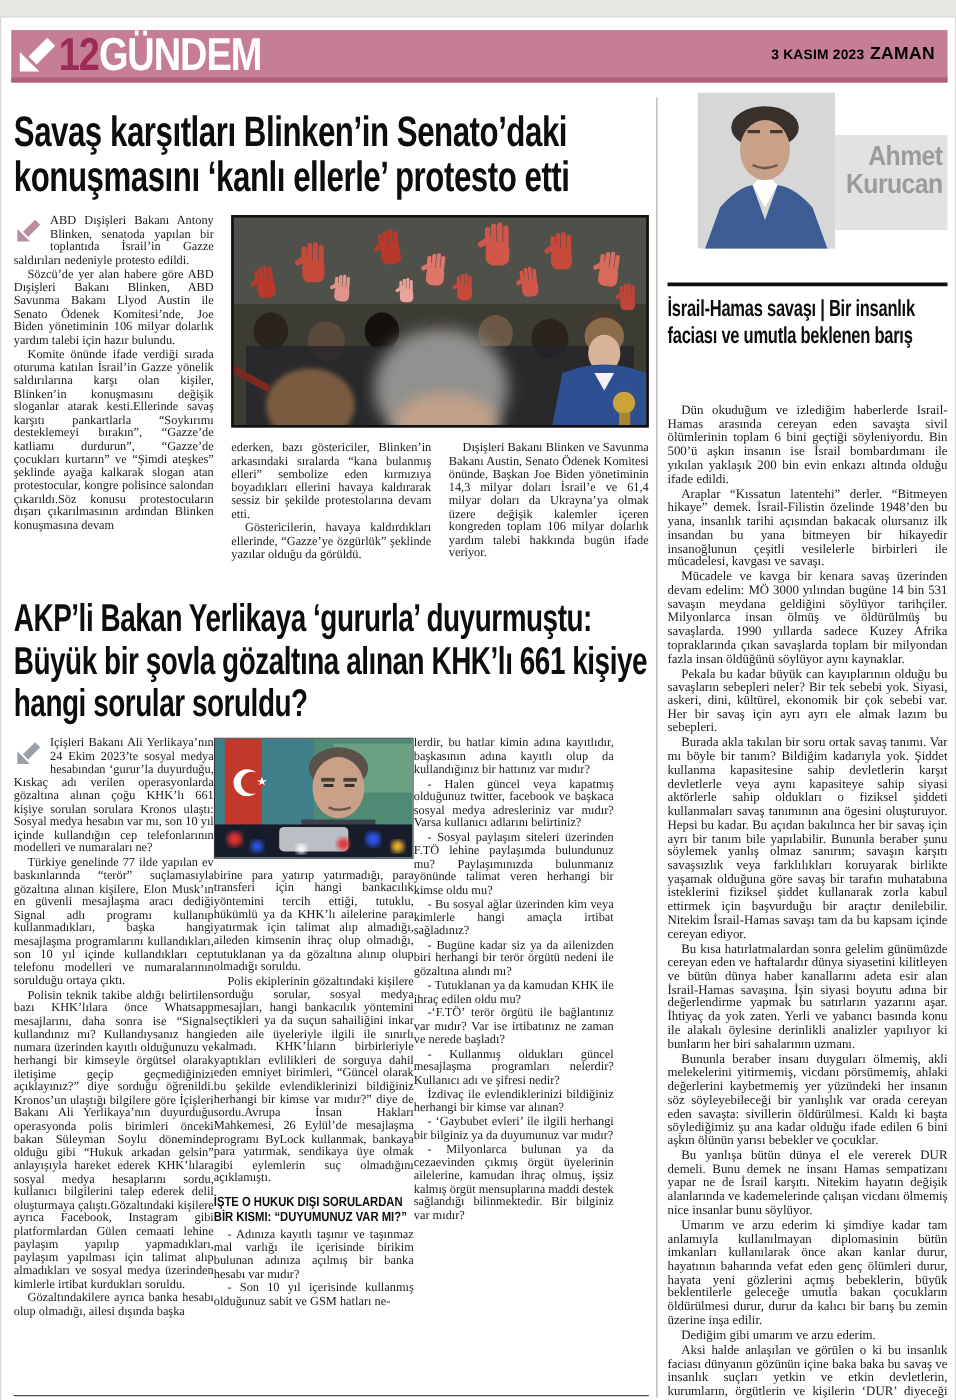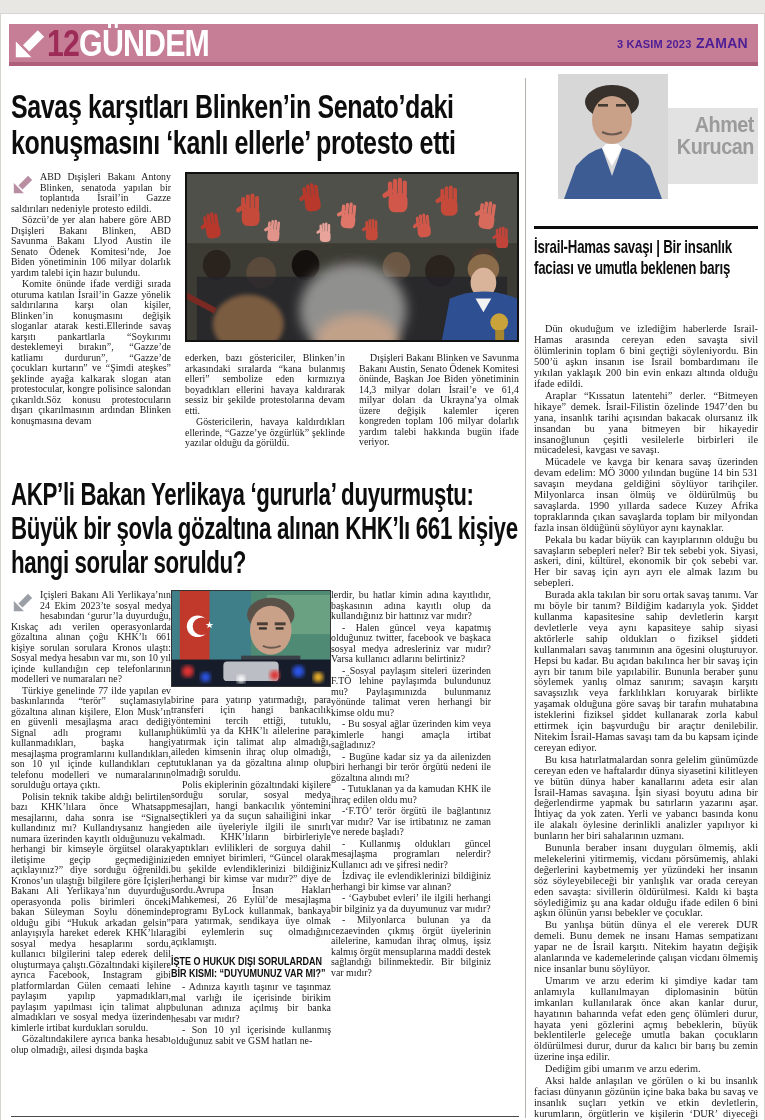--- a/index.html
+++ b/index.html
@@ -14,21 +14,21 @@
     position:absolute; left:8px; top:10px; width:749px; height:42px;
     background:#c67d96; border-bottom:4px solid #ad5f7b;
     display:flex; align-items:center; justify-content:space-between;
     font-family:"Liberation Sans", sans-serif;
   }
   .mast-left{ display:flex; align-items:center; height:100%; }
   .logo-arrow{ width:34px; height:34px; margin-left:4px; display:block; }
   .mast-title{ display:flex; align-items:center; transform:scaleX(0.82); transform-origin:0 50%; white-space:nowrap; }
   .pagenum{ font-size:37px; font-weight:bold; color:#9c2b57; letter-spacing:-1px; line-height:1; }
   .section{ font-size:37px; font-weight:bold; color:#ffffff; letter-spacing:-1px; line-height:1; }
-  .mast-right{ margin-right:10px; color:#4c1d95; white-space:nowrap; }
+  .mast-right{ margin-right:10px; color:#000000; white-space:nowrap; }
   .mast-date{ font-size:11px; font-weight:bold; letter-spacing:.2px; }
   .mast-brand{ font-size:14px; font-weight:bold; letter-spacing:.3px; }
   
   .left-area{ position:absolute; left:10px; top:60px; width:508px; height:1052px; }
   .vdiv{ position:absolute; left:524px; top:64px; width:1px; height:1040px; background:#b5b2ae; }
   .right-area{ position:absolute; left:533px; top:60px; width:224px; height:1052px; font-size:10.2px; }
   
   .h-a1{ font-family:"Liberation Sans", sans-serif; font-weight:bold; color:#0d0d0d;
          font-size:34px; line-height:1.06; letter-spacing:-0.5px;
          width:692px; transform:scaleX(0.735); transform-origin:0 0; margin-top:14px; }
@@ -254,21 +254,21 @@
         <path d="M44,58 Q54,63 64,58" stroke="#6b5a50" stroke-width="2" fill="none"></path>
         <path d="M6,125 L18,92 Q32,76 44,74 L54,102 L64,74 Q78,76 92,92 L104,125 Z" fill="#3d5c94"></path>
         <polygon points="44,74 54,92 64,74 60,70 48,70" fill="#ffffff"></polygon>
       </svg>
       <div class="author-name">Ahmet Kurucan</div>
     </div>
     <div class="black-rule"></div>
     <h2 class="h-op">İsrail-Hamas savaşı | Bir insanlık faciası ve umutla beklenen barış</h2>
     <div class="op-body">
       <p>Dün okuduğum ve izlediğim haberlerde İsrail-Hamas arasında cereyan eden savaşta sivil ölümlerinin toplam 6 bini geçtiği söyleniyordu. Bin 500’ü aşkın insanın ise İsrail bombardımanı ile yıkılan yaklaşık 200 bin evin enkazı altında olduğu ifade edildi.</p>
-      <p>Araplar “Kıssatun latentehi” derler. “Bitmeyen hikaye” demek. İsrail-Filistin özelinde 1947’den bu yana, insanlık tarihi açısından bakacak olursanız ilk insandan bu yana bitmeyen bir hikayedir insanoğlunun çeşitli vesilelerle birbirleri ile mücadelesi, kavgası ve savaşı.</p>
+      <p>Araplar “Kıssatun latentehi” derler. “Bitmeyen hikaye” demek. İsrail-Filistin özelinde 1948’den bu yana, insanlık tarihi açısından bakacak olursanız ilk insandan bu yana bitmeyen bir hikayedir insanoğlunun çeşitli vesilelerle birbirleri ile mücadelesi, kavgası ve savaşı.</p>
       <p>Mücadele ve kavga bir kenara savaş üzerinden devam edelim: MÖ 3000 yılından bugüne 14 bin 531 savaşın meydana geldiğini söylüyor tarihçiler. Milyonlarca insan ölmüş ve öldürülmüş bu savaşlarda. 1990 yıllarda sadece Kuzey Afrika topraklarında çıkan savaşlarda toplam bir milyondan fazla insan öldüğünü söylüyor aynı kaynaklar.</p>
       <p>Pekala bu kadar büyük can kayıplarının olduğu bu savaşların sebepleri neler? Bir tek sebebi yok. Siyasi, askeri, dini, kültürel, ekonomik bir çok sebebi var. Her bir savaş için ayrı ayrı ele almak lazım bu sebepleri.</p>
       <p>Burada akla takılan bir soru ortak savaş tanımı. Var mı böyle bir tanım? Bildiğim kadarıyla yok. Şiddet kullanma kapasitesine sahip devletlerin karşıt devletlerle veya aynı kapasiteye sahip siyasi aktörlerle sahip oldukları o fiziksel şiddeti kullanmaları savaş tanımının ana ögesini oluşturuyor. Hepsi bu kadar. Bu açıdan bakılınca her bir savaş için ayrı bir tanım bile yapılabilir. Bununla beraber şunu söylemek yanlış olmaz sanırım; savaşın karşıtı savaşsızlık veya farklılıkları koruyarak birlikte yaşamak olduğuna göre savaş bir tarafın muhatabına isteklerini fiziksel şiddet kullanarak zorla kabul ettirmek için başvurduğu bir araçtır denilebilir. Nitekim İsrail-Hamas savaşı tam da bu kapsam içinde cereyan ediyor.</p>
       <p>Bu kısa hatırlatmalardan sonra gelelim günümüzde cereyan eden ve haftalardır dünya siyasetini kilitleyen ve bütün dünya haber kanallarını adeta esir alan İsrail-Hamas savaşına. İşin siyasi boyutu adına bir değerlendirme yapmak bu satırların yazarını aşar. İhtiyaç da yok zaten. Yerli ve yabancı basında konu ile alakalı öylesine derinlikli analizler yapılıyor ki bunların her biri sahalarının uzmanı.</p>
       <p>Bununla beraber insanı duyguları ölmemiş, akli melekelerini yitirmemiş, vicdanı pörsümemiş, ahlaki değerlerini kaybetmemiş yer yüzündeki her insanın söz söyleyebileceği bir yanlışlık var orada cereyan eden savaşta: sivillerin öldürülmesi. Kaldı ki başta söylediğimiz şu ana kadar olduğu ifade edilen 6 bini aşkın ölünün yarısı bebekler ve çocuklar.</p>
       <p>Bu yanlışa bütün dünya el ele vererek DUR demeli. Bunu demek ne insanı Hamas sempatizanı yapar ne de İsrail karşıtı. Nitekim hayatın değişik alanlarında ve kademelerinde çalışan vicdanı ölmemiş nice insanlar bunu söylüyor.</p>
       <p>Umarım ve arzu ederim ki şimdiye kadar tam anlamıyla kullanılmayan diplomasinin bütün imkanları kullanılarak önce akan kanlar durur, hayatının baharında vefat eden genç ölümleri durur, hayata yeni gözlerini açmış bebeklerin, büyük beklentilerle geleceğe umutla bakan çocukların öldürülmesi durur, durur da kalıcı bir barış bu zemin üzerine inşa edilir.</p>
       <p>Dediğim gibi umarım ve arzu ederim.</p>
       <p>Aksi halde anlaşılan ve görülen o ki bu insanlık faciası dünyanın gözünün içine baka baka bu savaş ve insanlık suçları yetkin ve etkin devletlerin, kurumların, örgütlerin ve kişilerin ‘DUR’ diyeceği ana kadar devam edecek.</p>
       <p>*İsrail ve Gazze’de ölenlerin sayısı toplamda 9 bine dayandı…</p>

